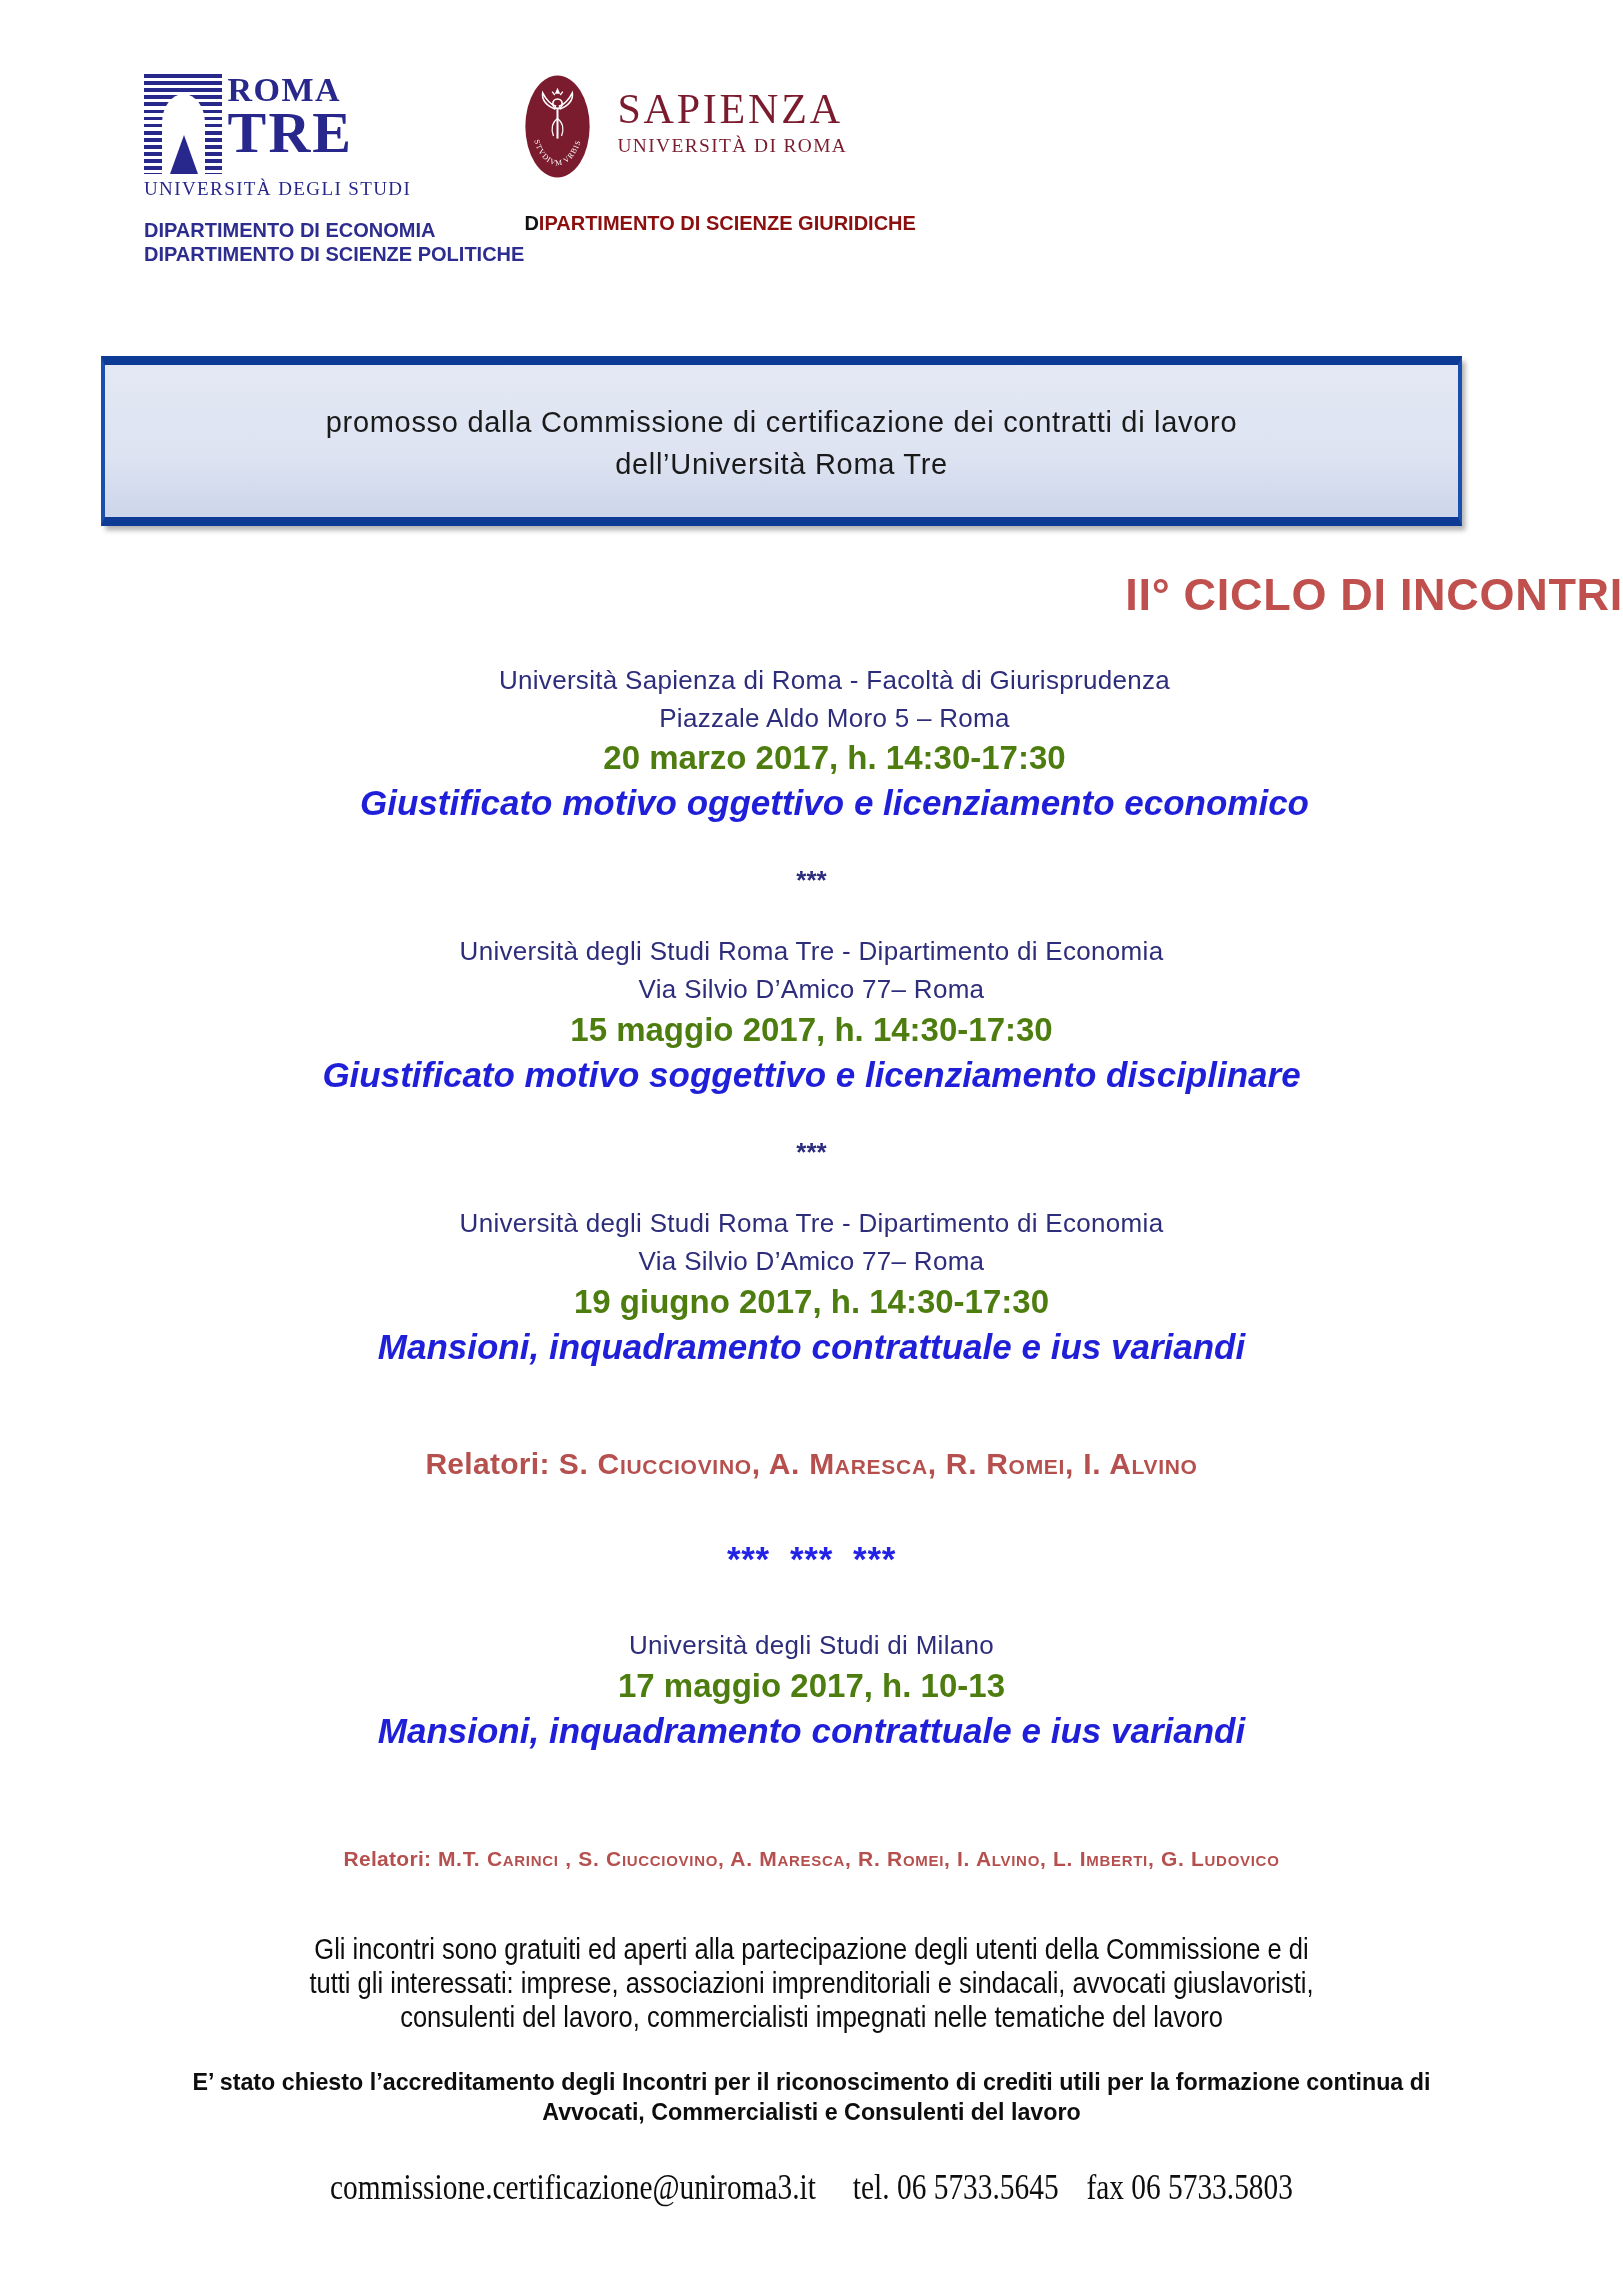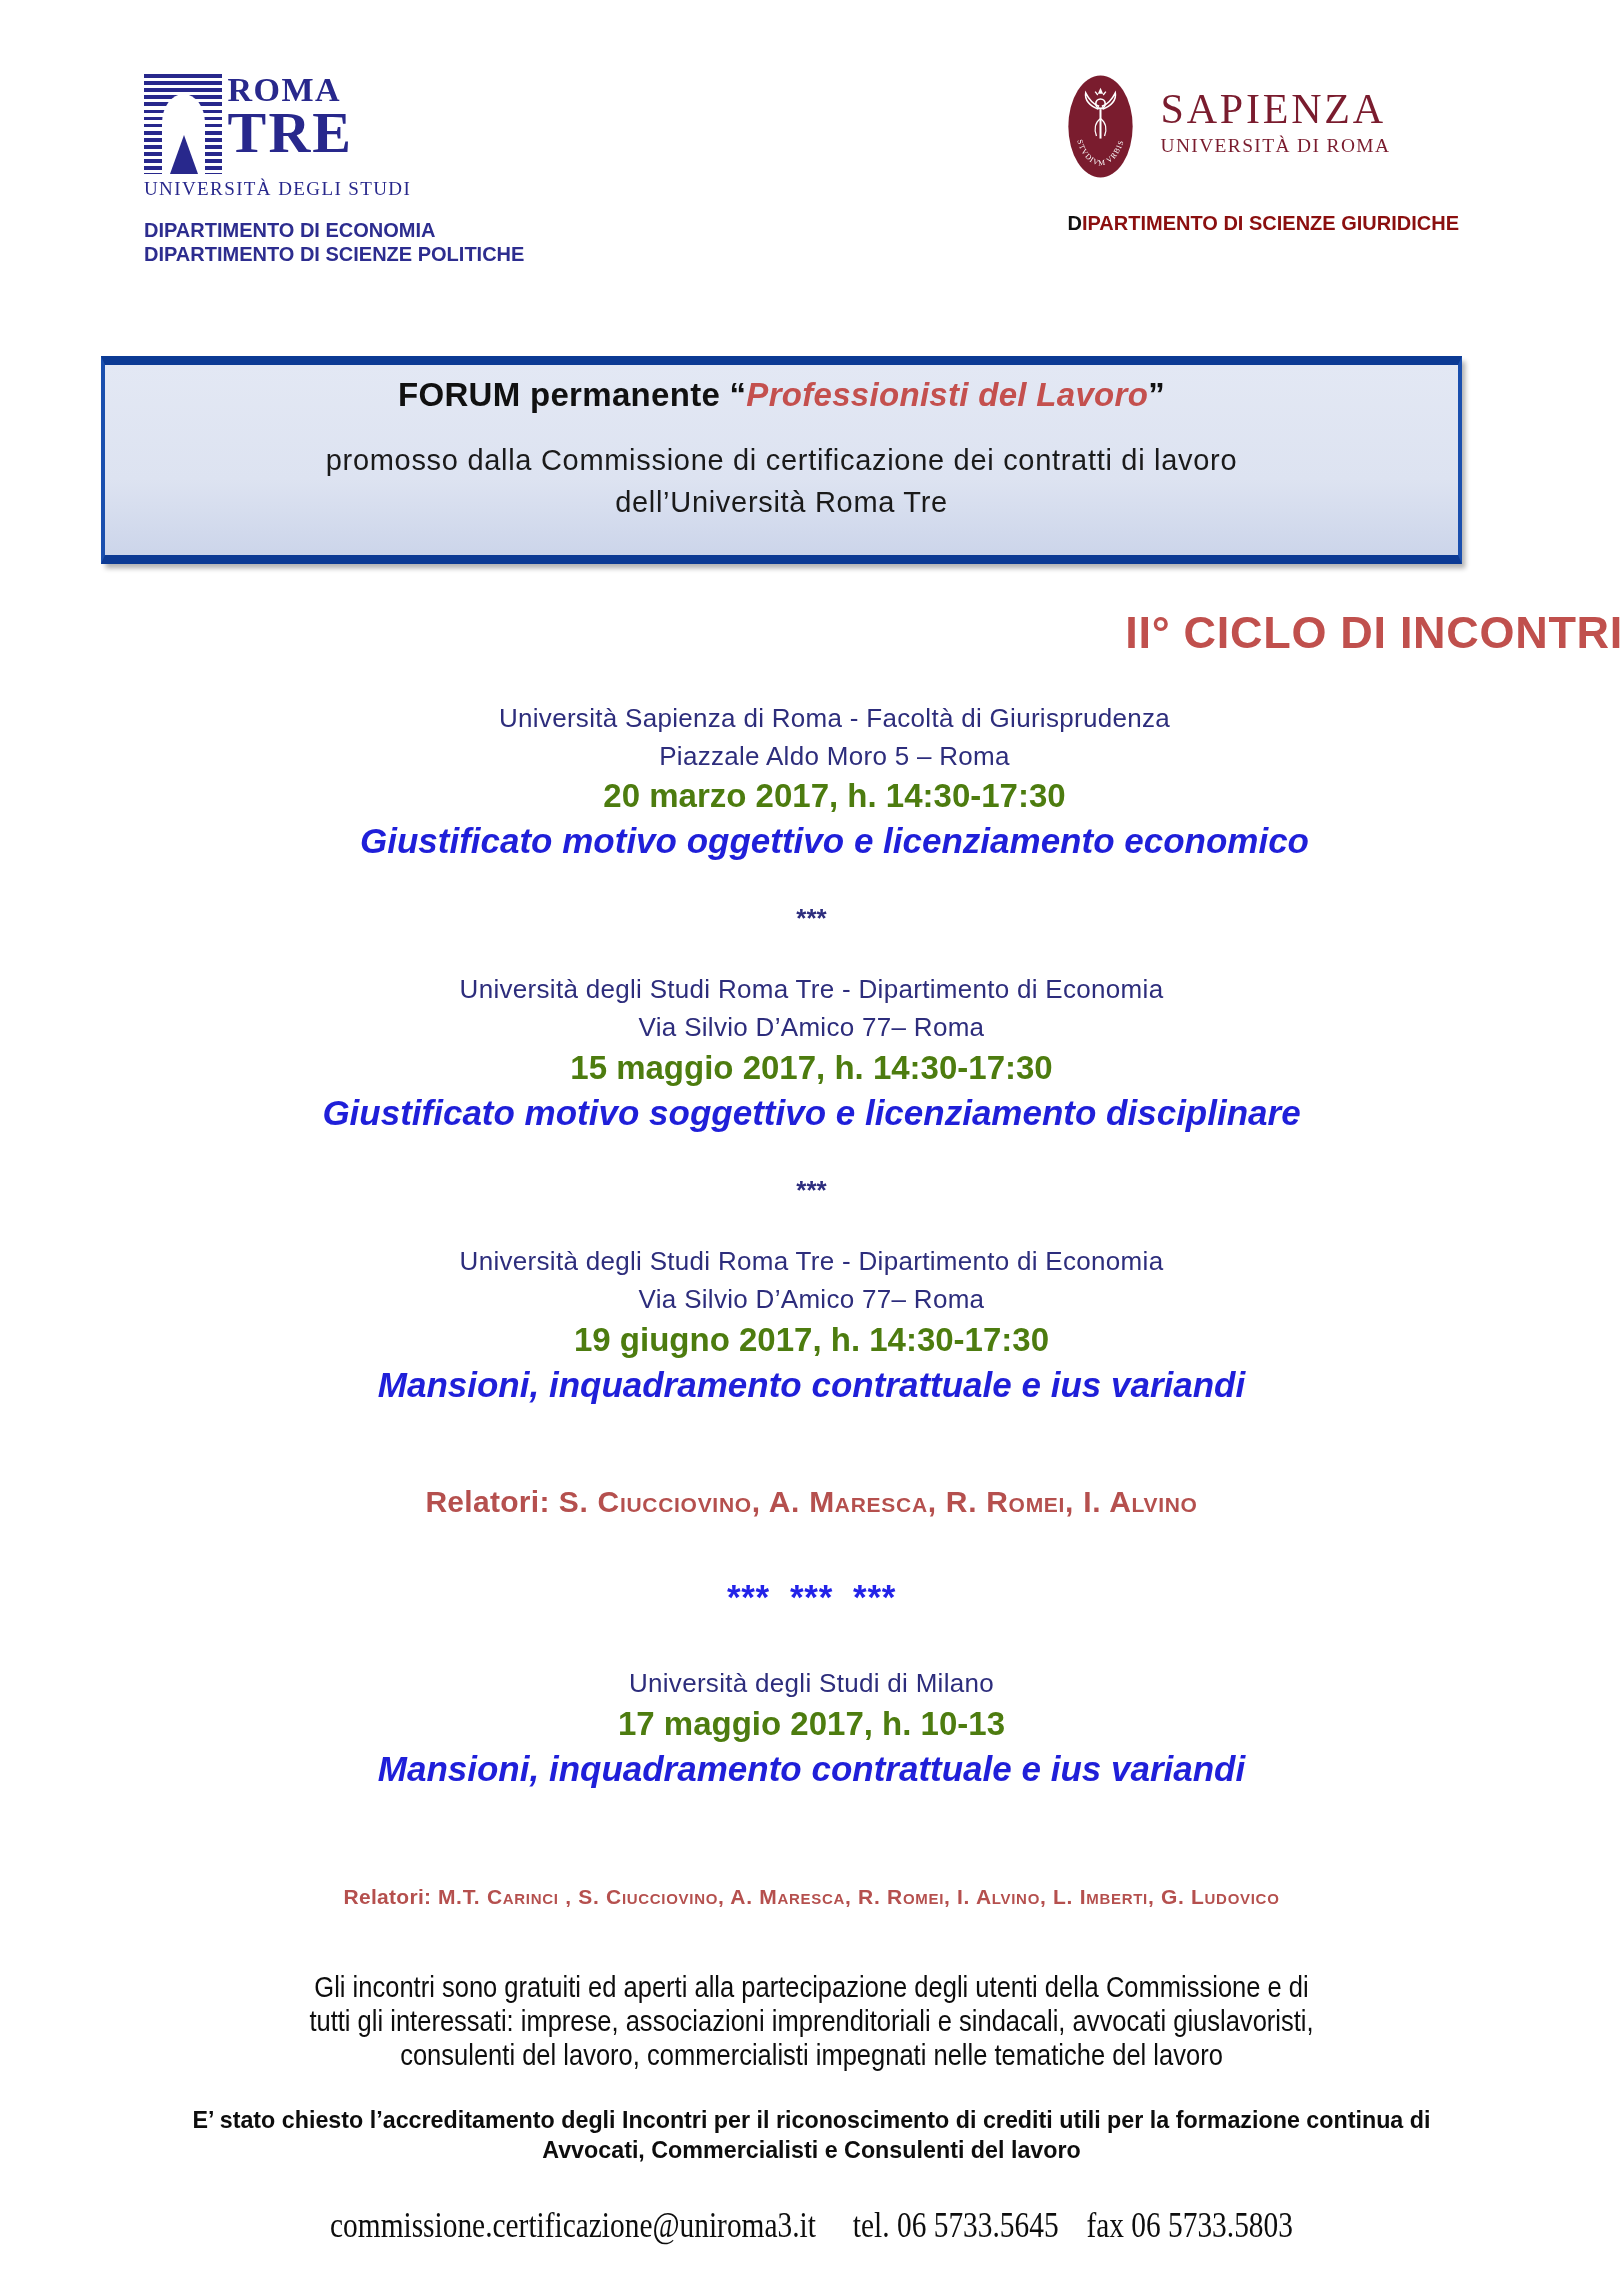--- a/index.html
+++ b/index.html
@@ -9,21 +9,20 @@
     height: 2295px;
     margin: 0 auto;
     background: #ffffff;
     font-family: "Liberation Sans", sans-serif;
     overflow: hidden;
   }
 
   
   .header-row {
     display: flex;
-    justify-content: space-between;
     align-items: flex-start;
     padding: 74px 164px 0 144px;
   }
   .uni-block { display: flex; flex-direction: column; }
 
   
   .rt-logo-row { display: flex; align-items: flex-start; }
   .rt-stripes {
     position: relative;
     width: 78px; height: 100px;
@@ -197,21 +196,20 @@
         <div class="sap-name-col">
           <div class="sap-name">SAPIENZA</div>
           <div class="sap-sub">UNIVERSITÀ DI ROMA</div>
         </div>
       </div>
       <div class="sap-dept"><span class="first-letter">D</span><span>IPARTIMENTO DI SCIENZE GIURIDICHE</span></div>
     </div>
   </div>
 
   <div class="banner">
-    <div class="banner-title"><span>FORUM permanente </span><span>“</span><span class="red-italic">Professionisti del Lavoro</span><span>”</span></div>
     <div class="banner-subtitle">
       <div>promosso dalla Commissione di certificazione dei contratti di lavoro</div>
       <div>dell’Università Roma Tre</div>
     </div>
   </div>
 
   <div class="main-title">II° CICLO DI INCONTRI</div>
 
   <div class="event event-first">
     <div class="venue">Università Sapienza di Roma - Facoltà di Giurisprudenza</div>

